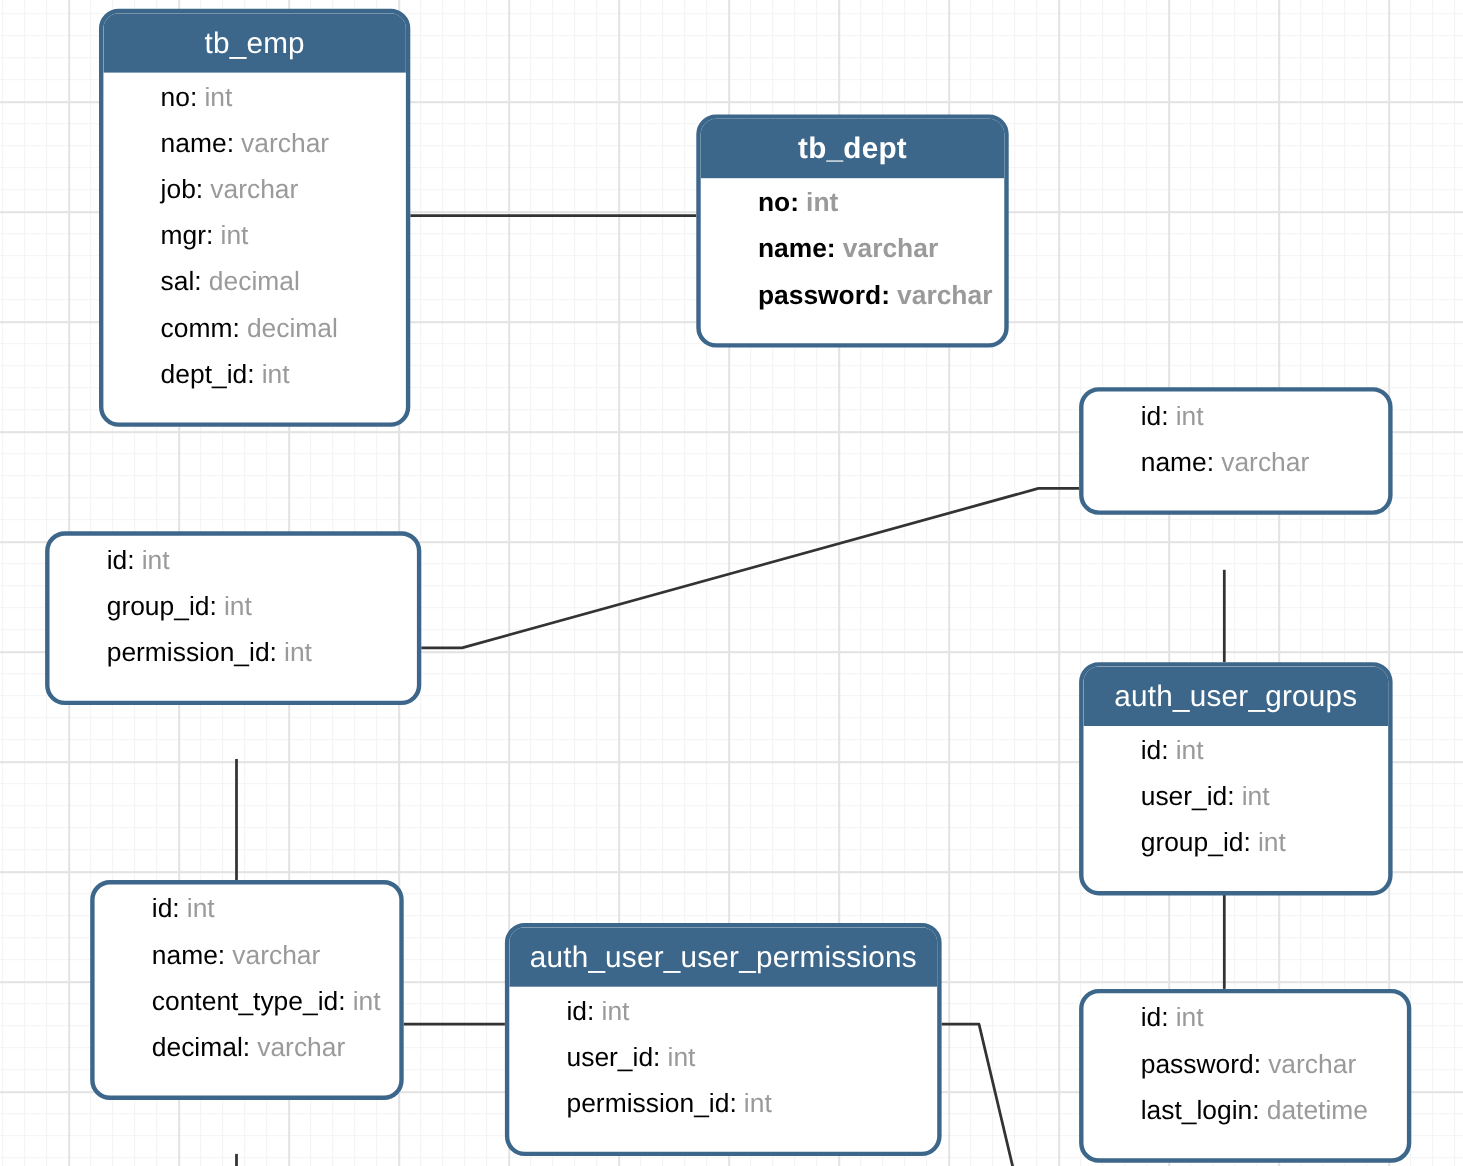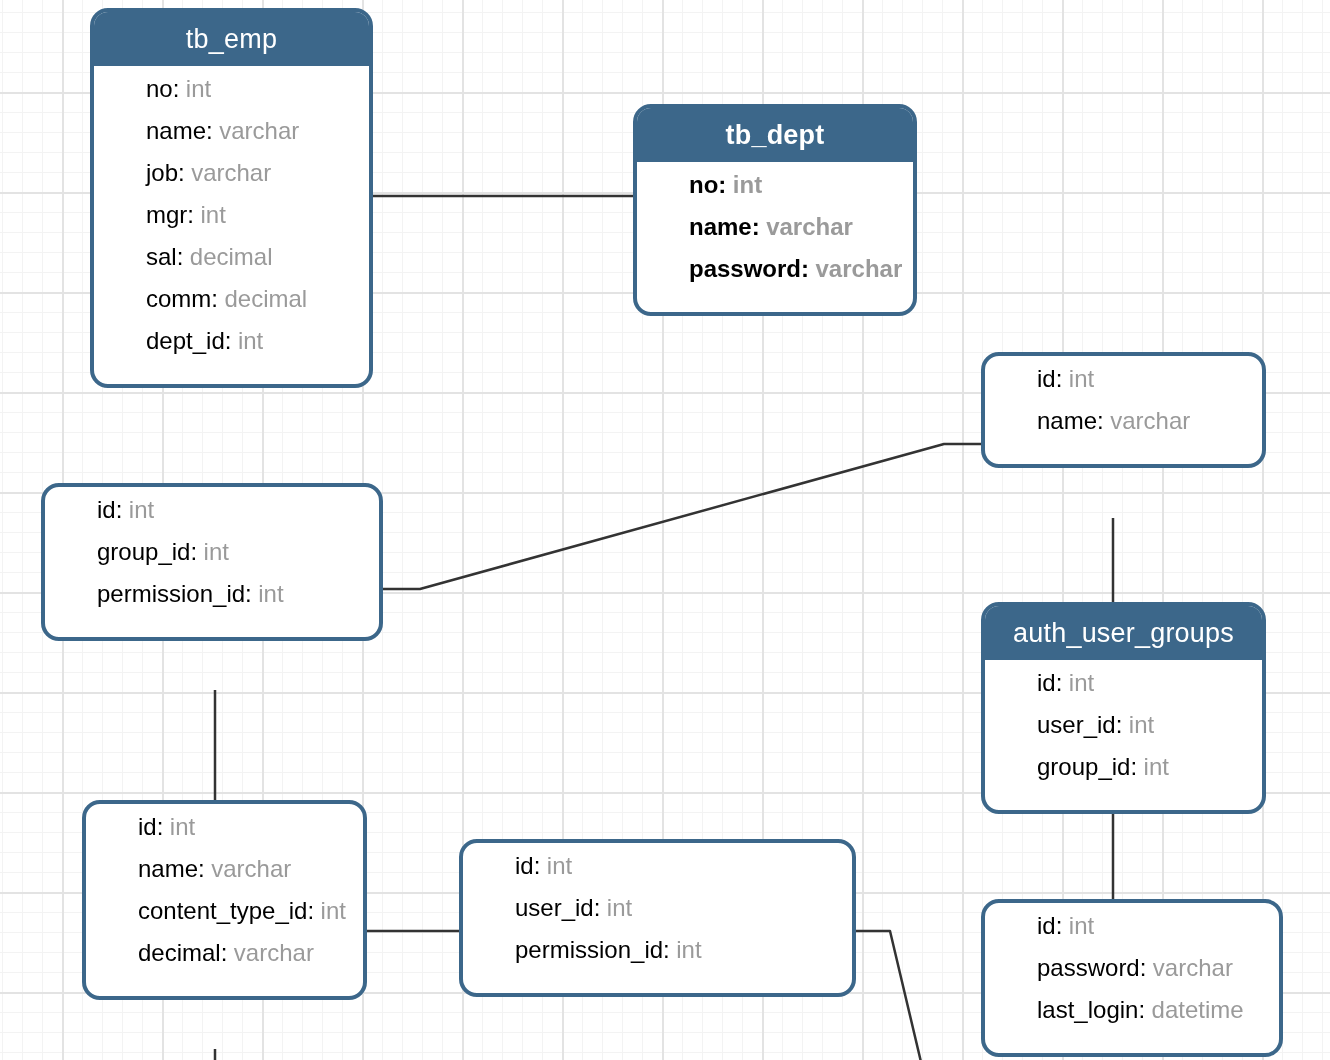--- a/index.html
+++ b/index.html
@@ -190,20 +190,21 @@
           <span class="col-type">int</span>
         </div>
         <div class="column-row">
           <span class="col-name">decimal</span>
           <span class="col-sep">:</span>
           <span class="col-type">varchar</span>
         </div>
       </div>
     </div>
     <div class="table-card" style="left: 459px; top: 839px; width: 397px;">
+      <div class="table-header">auth_user_user_permissions</div>
       <div class="table-body">
         <div class="column-row">
           <span class="col-name">id</span>
           <span class="col-sep">:</span>
           <span class="col-type">int</span>
         </div>
         <div class="column-row">
           <span class="col-name">user_id</span>
           <span class="col-sep">:</span>
           <span class="col-type">int</span>

